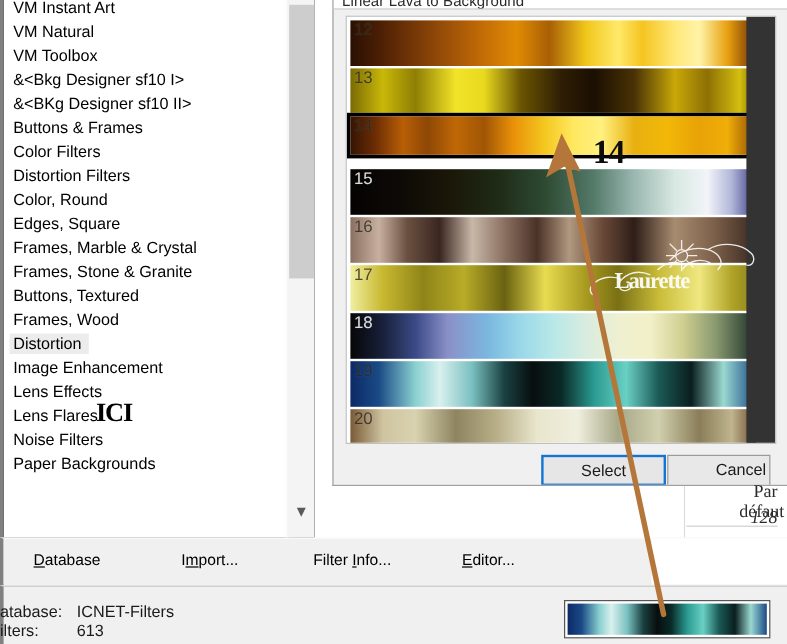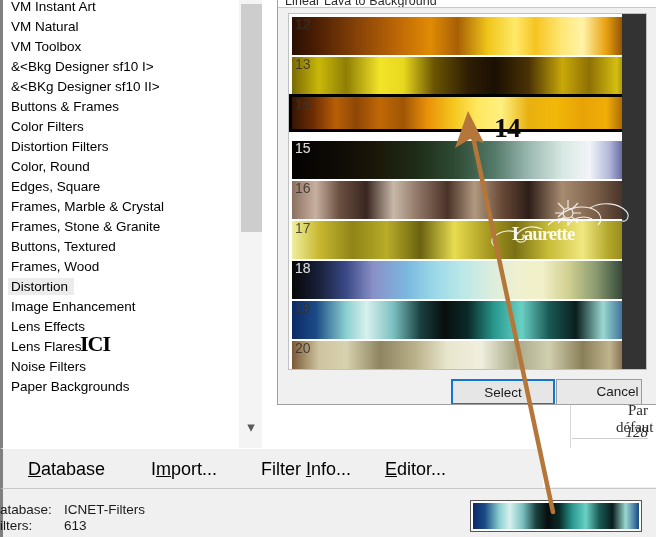--- a/index.html
+++ b/index.html
@@ -149,21 +149,21 @@
     background:#f0f0f0;
     border-left:3px solid #808080;
     border-top:1px solid #ffffff;
   }
   #menubar-inner{
     position:absolute; left:0; top:0; width:540px; height:38px;
     background:#f0f0f0;
   }
   .menu-item{
     position:absolute; top:10px;
-    font-size:18px; color:#000;
+    font-size:13px; color:#000;
     font-family:"Liberation Sans", sans-serif;
     white-space:nowrap;
   }
   .menu-item .ul{ text-decoration:underline; }
   #mi-database{ left:25px; }
   #mi-import{ left:148px; }
   #mi-filterinfo{ left:258px; }
   #mi-editor{ left:382px; }
   #menubar-right{
     position:absolute; left:540px; top:0; width:116px; height:38px;

